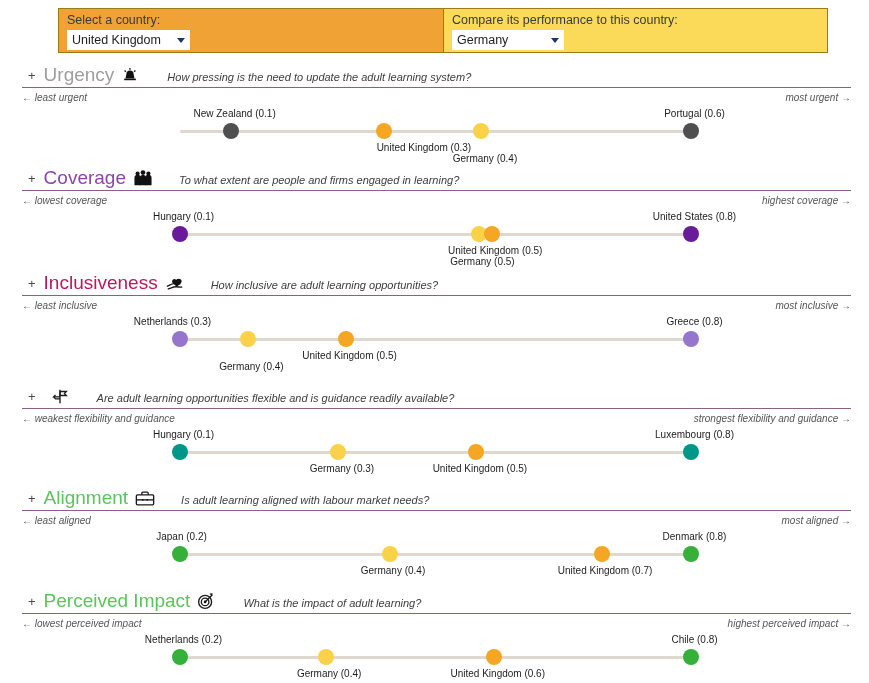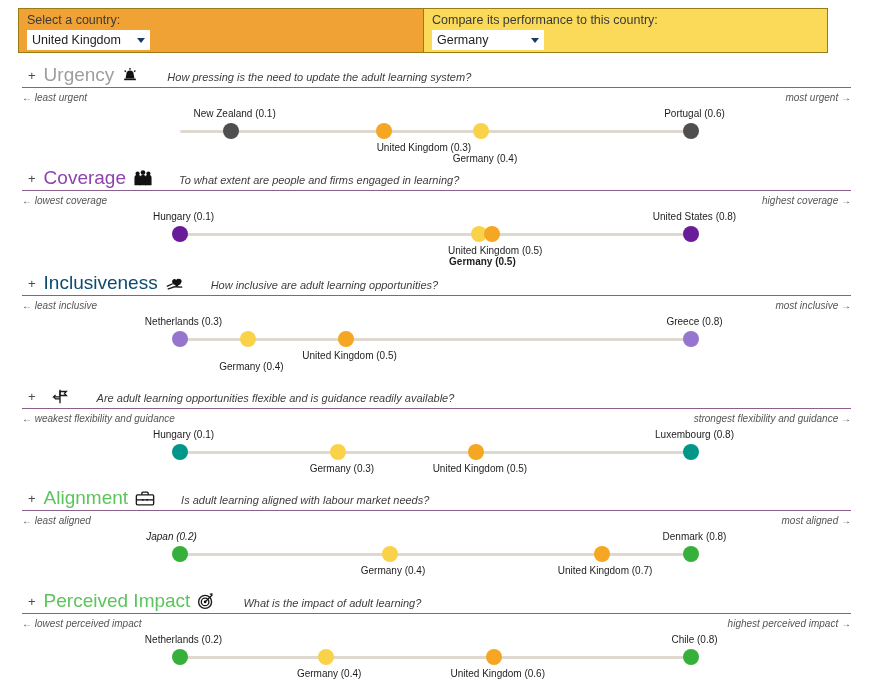--- a/index.html
+++ b/index.html
@@ -17,21 +17,21 @@
     position: absolute; left: 18px; top: 8px;
     width: 810px; height: 45px;
     display: flex;
   }
   .sel-box {
     height: 45px;
     border: 1px solid #9a7b17;
     padding: 4px 8px 0 8px;
     position: relative;
   }
-  .sel-box.primary { width: 405px; background: #f0a235; border-right: none; }
+  .sel-box.primary { width: 405px; background: #f0a235; border-right: none; margin-left: 40px; }
   .sel-box.secondary { width: 405px; background: #fada58; }
   .sel-label {
     font-size: 12.5px; color: #3a3a3a; line-height: 15px;
     white-space: nowrap;
   }
   .sel-dropdown {
     margin-top: 2px;
     height: 20px;
     background: #ffffff;
     border: 1px solid #ffffff;
@@ -190,48 +190,48 @@
         </div>
         <div class="axis-labels">
           <span class="axis-lo">← lowest coverage</span>
           <span class="axis-hi">highest coverage →</span>
         </div>
         <div class="track-wrap">
           <div class="track-line" style="left: 158px; width: 511px;"></div>
           <div class="dot" style="left: 158px; background: rgb(106, 27, 154);"></div>
           <div class="dot-label above" style="left: 158px;">Hungary (0.1)</div>
           <div class="dot" style="left: 456.935px; background: rgb(250, 210, 74);"></div>
-          <div class="dot-label below2" style="left: 456.935px; font-weight: bold;">Germany (0.5)</div>
+          <div class="dot-label below2" style="left: 456.935px;">Germany (0.5)</div>
           <div class="dot" style="left: 469.71px; background: rgb(245, 166, 35);"></div>
           <div class="dot-label below" style="left: 469.71px;">United Kingdom (0.5)</div>
           <div class="dot" style="left: 669px; background: rgb(106, 27, 154);"></div>
           <div class="dot-label above" style="left: 669px;">United States (0.8)</div>
         </div>
       </div>
       <div class="dim" style="top: 270px;">
         <div class="dim-head">
           <span class="plus">+</span>
-          <span class="dim-title" style="color:#0c4a6e">Inclusiveness</span>
+          <span class="dim-title" style="color:#be185d">Inclusiveness</span>
           <span class="dim-icon">
             <svg viewBox="0 0 22 16" width="20" height="15">
               <path d="M2 10c3-1 5-3 8-3s5 1 7 0" stroke="#1a1a1a" fill="none" stroke-width="1.5"></path>
               <path d="M3 13c3.5-1 6-2.5 9-2.5s4.5 .8 7 .2" stroke="#1a1a1a" fill="none" stroke-width="1.5"></path>
               <path d="M12 3c1.6-1.6 4-1.8 5.5-.4 1.3 1.2 1 3-.4 4.2L13 10.5 9 6.9C7.6 5.6 7.3 3.9 8.6 2.7 10.1 1.2 12 2 12 3z" fill="#111"></path>
             </svg>
           </span>
           <span class="dim-q">How inclusive are adult learning opportunities?</span>
         </div>
         <div class="axis-labels">
           <span class="axis-lo">← least inclusive</span>
           <span class="axis-hi">most inclusive →</span>
         </div>
         <div class="track-wrap">
           <div class="track-line" style="left: 158px; width: 511px;"></div>
           <div class="dot" style="left: 158px; background: rgb(149, 117, 205);"></div>
-          <div class="dot-label above" style="left: 158px;">Netherlands (0.3)</div>
+          <div class="dot-label above" style="left: 147px;">Netherlands (0.3)</div>
           <div class="dot" style="left: 225.963px; background: rgb(250, 210, 74);"></div>
           <div class="dot-label below2" style="left: 225.963px;">Germany (0.4)</div>
           <div class="dot" style="left: 324.075px; background: rgb(245, 166, 35);"></div>
           <div class="dot-label below" style="left: 324.075px;">United Kingdom (0.5)</div>
           <div class="dot" style="left: 669px; background: rgb(149, 117, 205);"></div>
           <div class="dot-label above" style="left: 669px;">Greece (0.8)</div>
         </div>
       </div>
       <div class="dim" style="top: 383px;">
         <div class="dim-head">
@@ -277,21 +277,21 @@
           </span>
           <span class="dim-q">Is adult learning aligned with labour market needs?</span>
         </div>
         <div class="axis-labels">
           <span class="axis-lo">← least aligned</span>
           <span class="axis-hi">most aligned →</span>
         </div>
         <div class="track-wrap">
           <div class="track-line" style="left: 158px; width: 511px;"></div>
           <div class="dot" style="left: 158px; background: rgb(54, 176, 58);"></div>
-          <div class="dot-label above" style="left: 146px; font-style: italic;">Japan (0.2)</div>
+          <div class="dot-label above" style="left: 156px;">Japan (0.2)</div>
           <div class="dot" style="left: 367.51px; background: rgb(250, 210, 74);"></div>
           <div class="dot-label below" style="left: 367.51px;">Germany (0.4)</div>
           <div class="dot" style="left: 579.575px; background: rgb(245, 166, 35);"></div>
           <div class="dot-label below" style="left: 579.575px;">United Kingdom (0.7)</div>
           <div class="dot" style="left: 669px; background: rgb(54, 176, 58);"></div>
           <div class="dot-label above" style="left: 669px;">Denmark (0.8)</div>
         </div>
       </div>
       <div class="dim" style="top: 588px;">
         <div class="dim-head">

